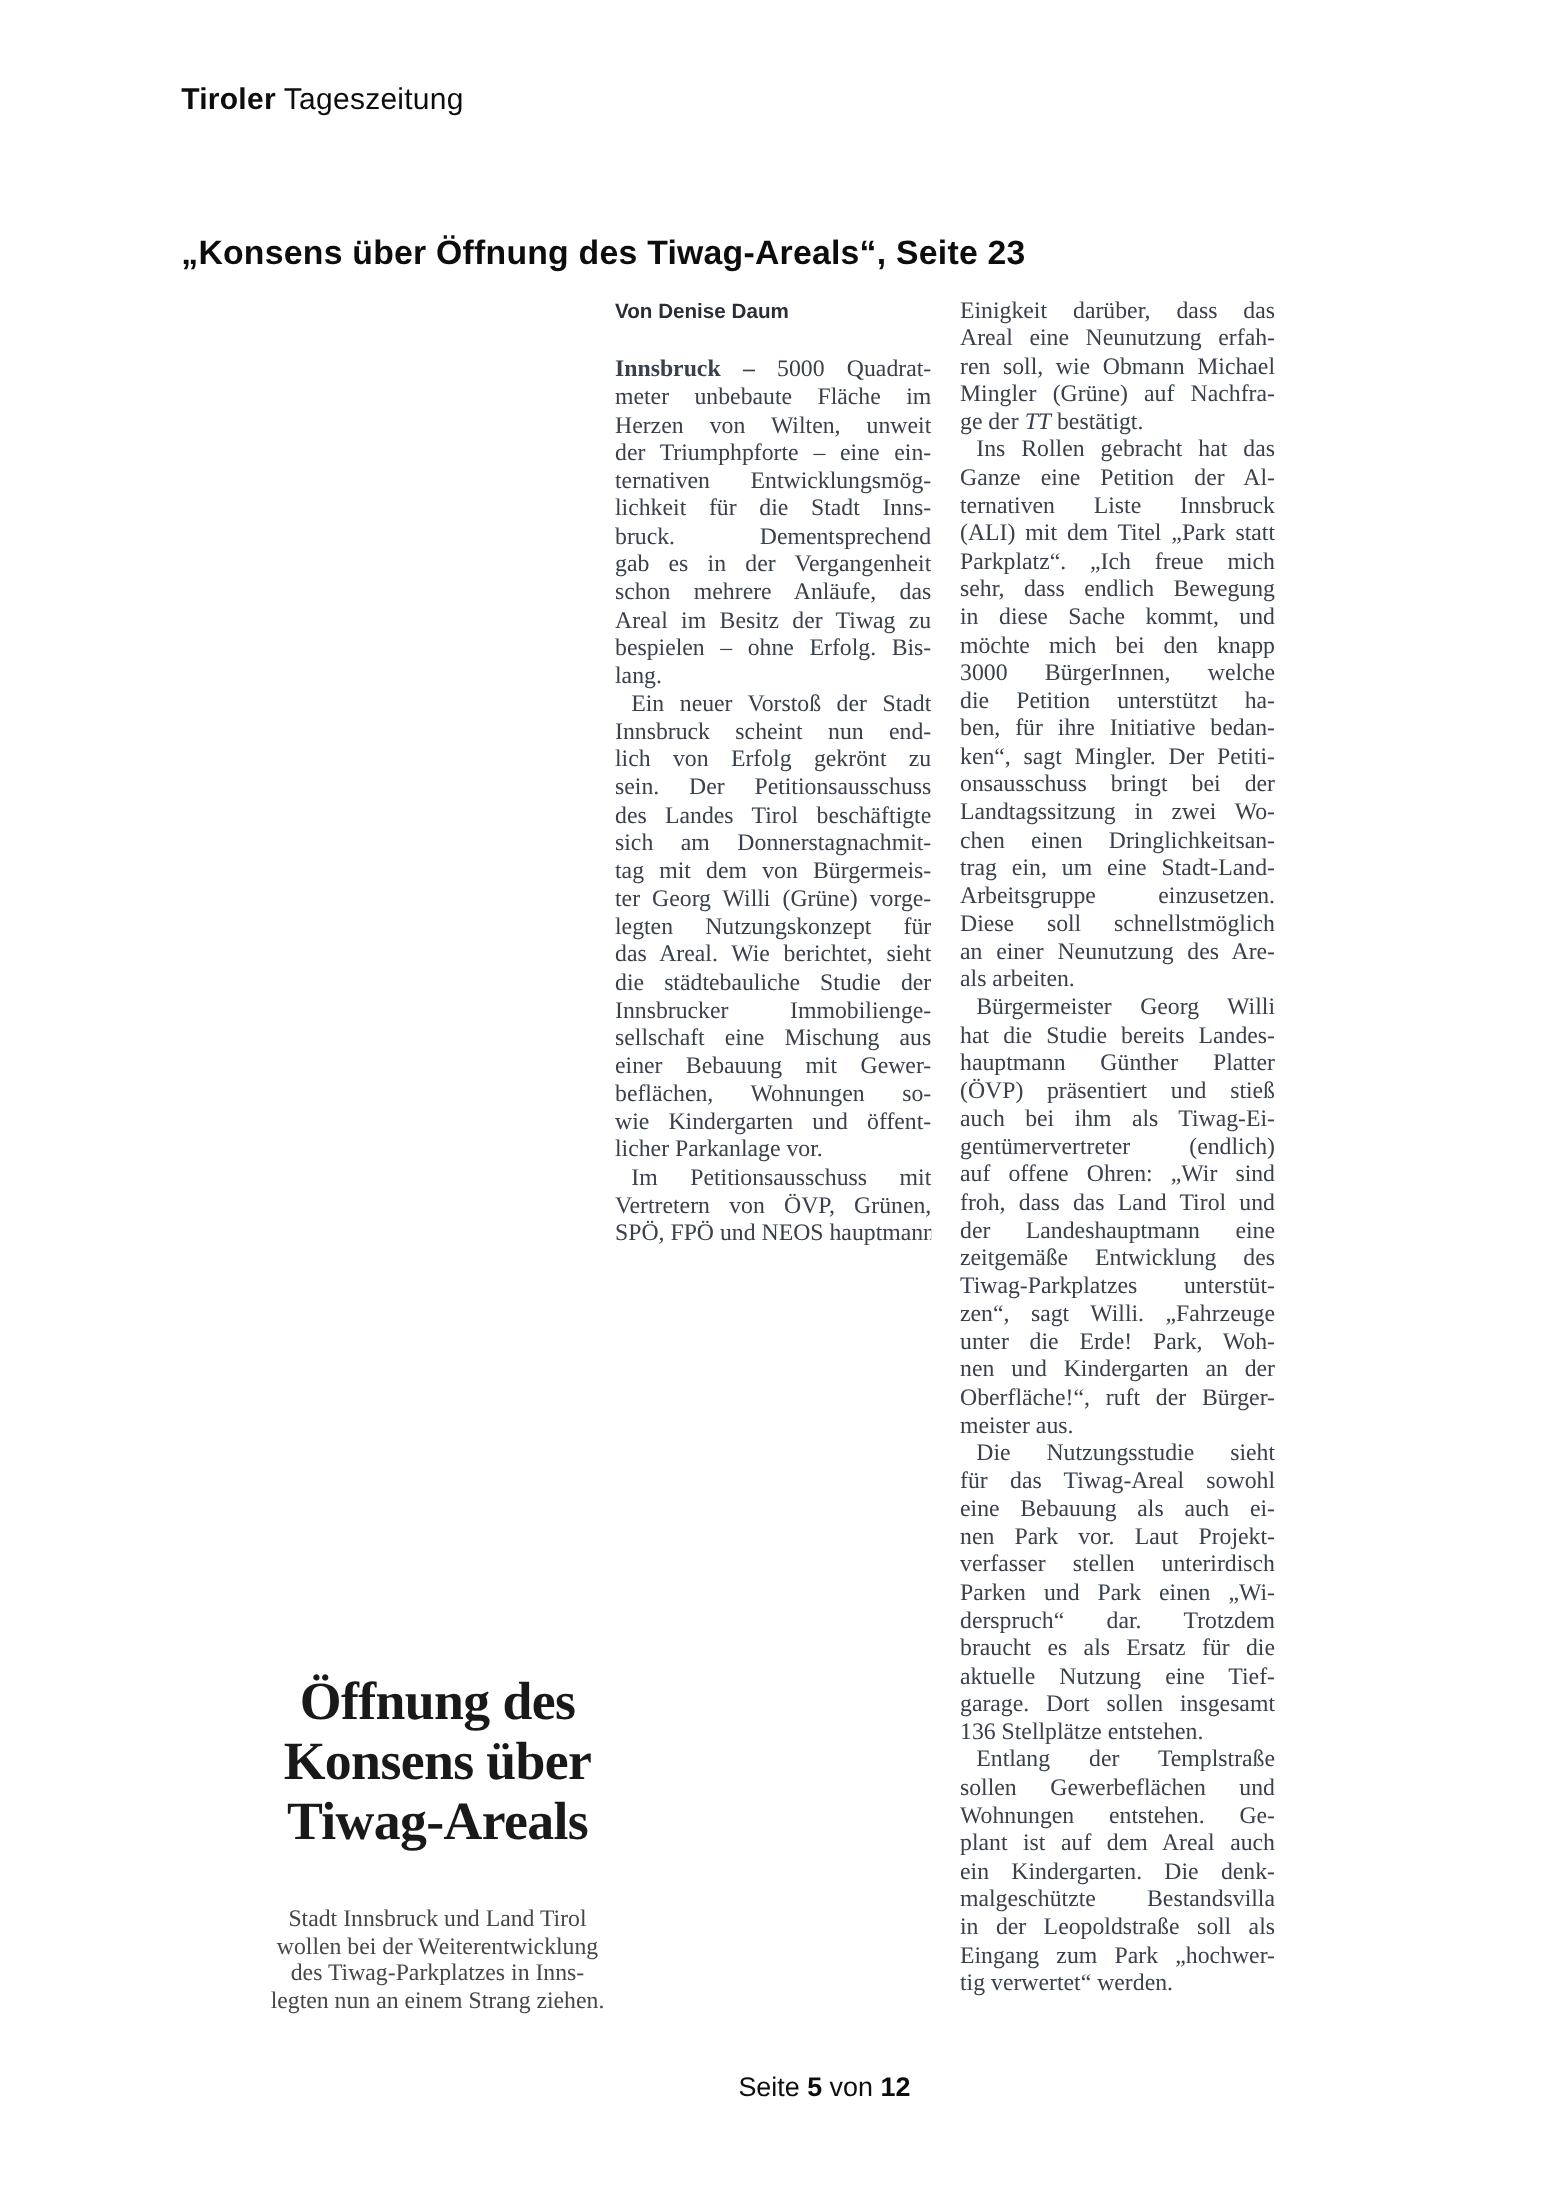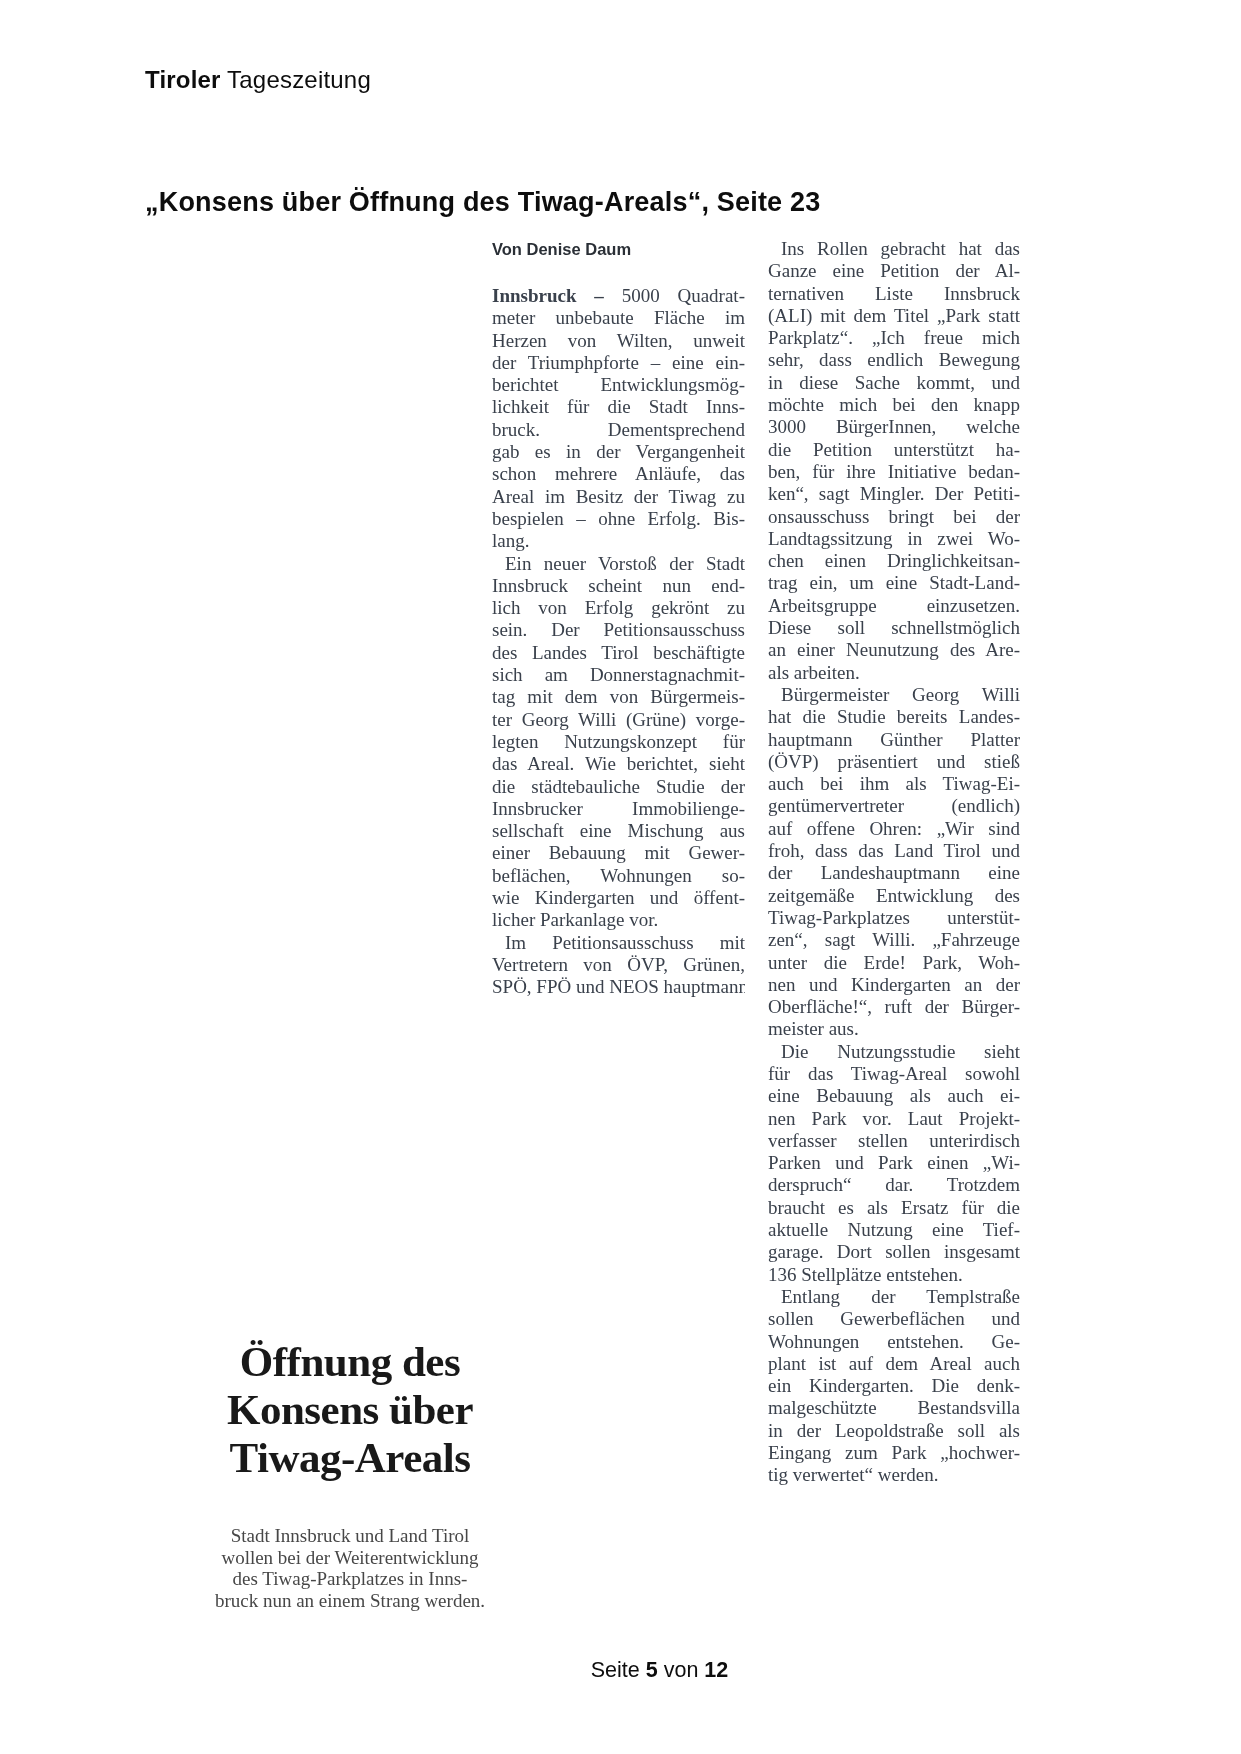--- a/index.html
+++ b/index.html
@@ -88,21 +88,21 @@
 <div class="doc-title">„Konsens über Öffnung des Tiwag-Areals“, Seite 23</div>
 
 <div class="col col-left">
   <div class="byline">Von Denise Daum</div>
   <div class="body-start">
       <div class="para">
         <div class="tline"><b>Innsbruck –</b> 5000 Quadrat-</div>
         <div class="tline">meter unbebaute Fläche im</div>
         <div class="tline">Herzen von Wilten, unweit</div>
         <div class="tline">der Triumphpforte – eine ein-</div>
-        <div class="tline">berichtet Entwicklungsmög-</div>
+        <div class="tline">ternativen Entwicklungsmög-</div>
         <div class="tline">lichkeit für die Stadt Inns-</div>
         <div class="tline">bruck. Dementsprechend</div>
         <div class="tline">gab es in der Vergangenheit</div>
         <div class="tline">schon mehrere Anläufe, das</div>
         <div class="tline">Areal im Besitz der Tiwag zu</div>
         <div class="tline">bespielen – ohne Erfolg. Bis-</div>
         <div class="tline end">lang.</div>
       </div>
       <div class="para">
         <div class="tline indent">Ein neuer Vorstoß der Stadt</div>
@@ -126,20 +126,27 @@
       <div class="para">
         <div class="tline indent">Im Petitionsausschuss mit</div>
         <div class="tline">Vertretern von ÖVP, Grünen,</div>
         <div class="tline">SPÖ, FPÖ und NEOS hauptmann</div>
       </div>
     </div>
 </div>
 
 <div class="col col-right">
     <div class="para">
+      <div class="tline">Einigkeit darüber, dass das</div>
+      <div class="tline">Areal eine Neunutzung erfah-</div>
+      <div class="tline">ren soll, wie Obmann Michael</div>
+      <div class="tline">Mingler (Grüne) auf Nachfra-</div>
+      <div class="tline end">ge der <i>TT</i> bestätigt.</div>
+    </div>
+    <div class="para">
       <div class="tline indent">Ins Rollen gebracht hat das</div>
       <div class="tline">Ganze eine Petition der Al-</div>
       <div class="tline">ternativen Liste Innsbruck</div>
       <div class="tline">(ALI) mit dem Titel „Park statt</div>
       <div class="tline">Parkplatz“. „Ich freue mich</div>
       <div class="tline">sehr, dass endlich Bewegung</div>
       <div class="tline">in diese Sache kommt, und</div>
       <div class="tline">möchte mich bei den knapp</div>
       <div class="tline">3000 BürgerInnen, welche</div>
       <div class="tline">die Petition unterstützt ha-</div>
@@ -201,21 +208,21 @@
 <div class="print-headline">
     <div class="hl-line">Öffnung des</div>
     <div class="hl-line">Konsens über</div>
     <div class="hl-line">Tiwag-Areals</div>
   </div>
 
 <div class="print-deck">
     <div class="deck-line">Stadt Innsbruck und Land Tirol</div>
     <div class="deck-line">wollen bei der Weiterentwicklung</div>
     <div class="deck-line">des Tiwag-Parkplatzes in Inns-</div>
-    <div class="deck-line">bruck nun an einem Strang werden.</div>
+    <div class="deck-line">legten nun an einem Strang ziehen.</div>
   </div>
 
 <div class="page-footer">
   <span>Seite</span>
   <b>5</b>
   <span>von</span>
   <b>12</b>
 </div>
 
 </body></html>

